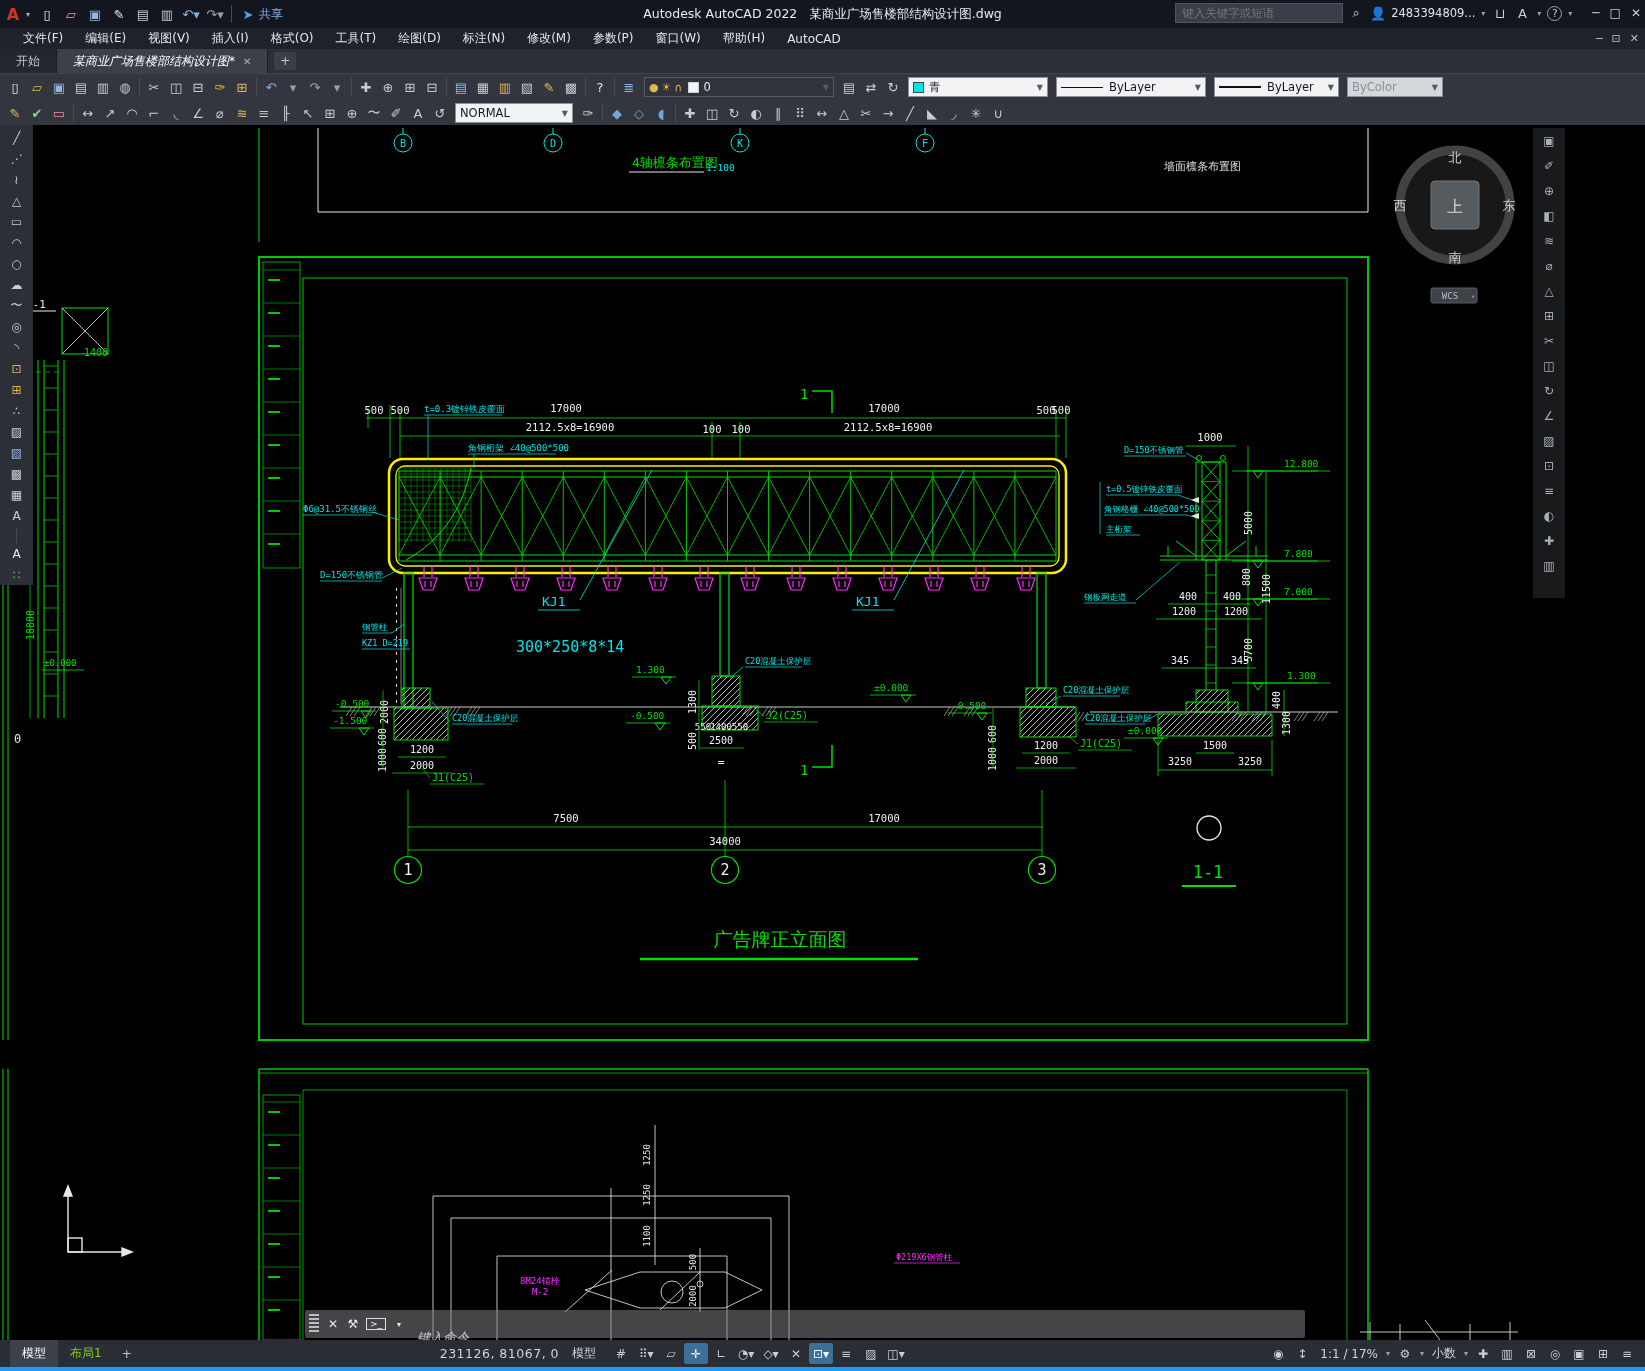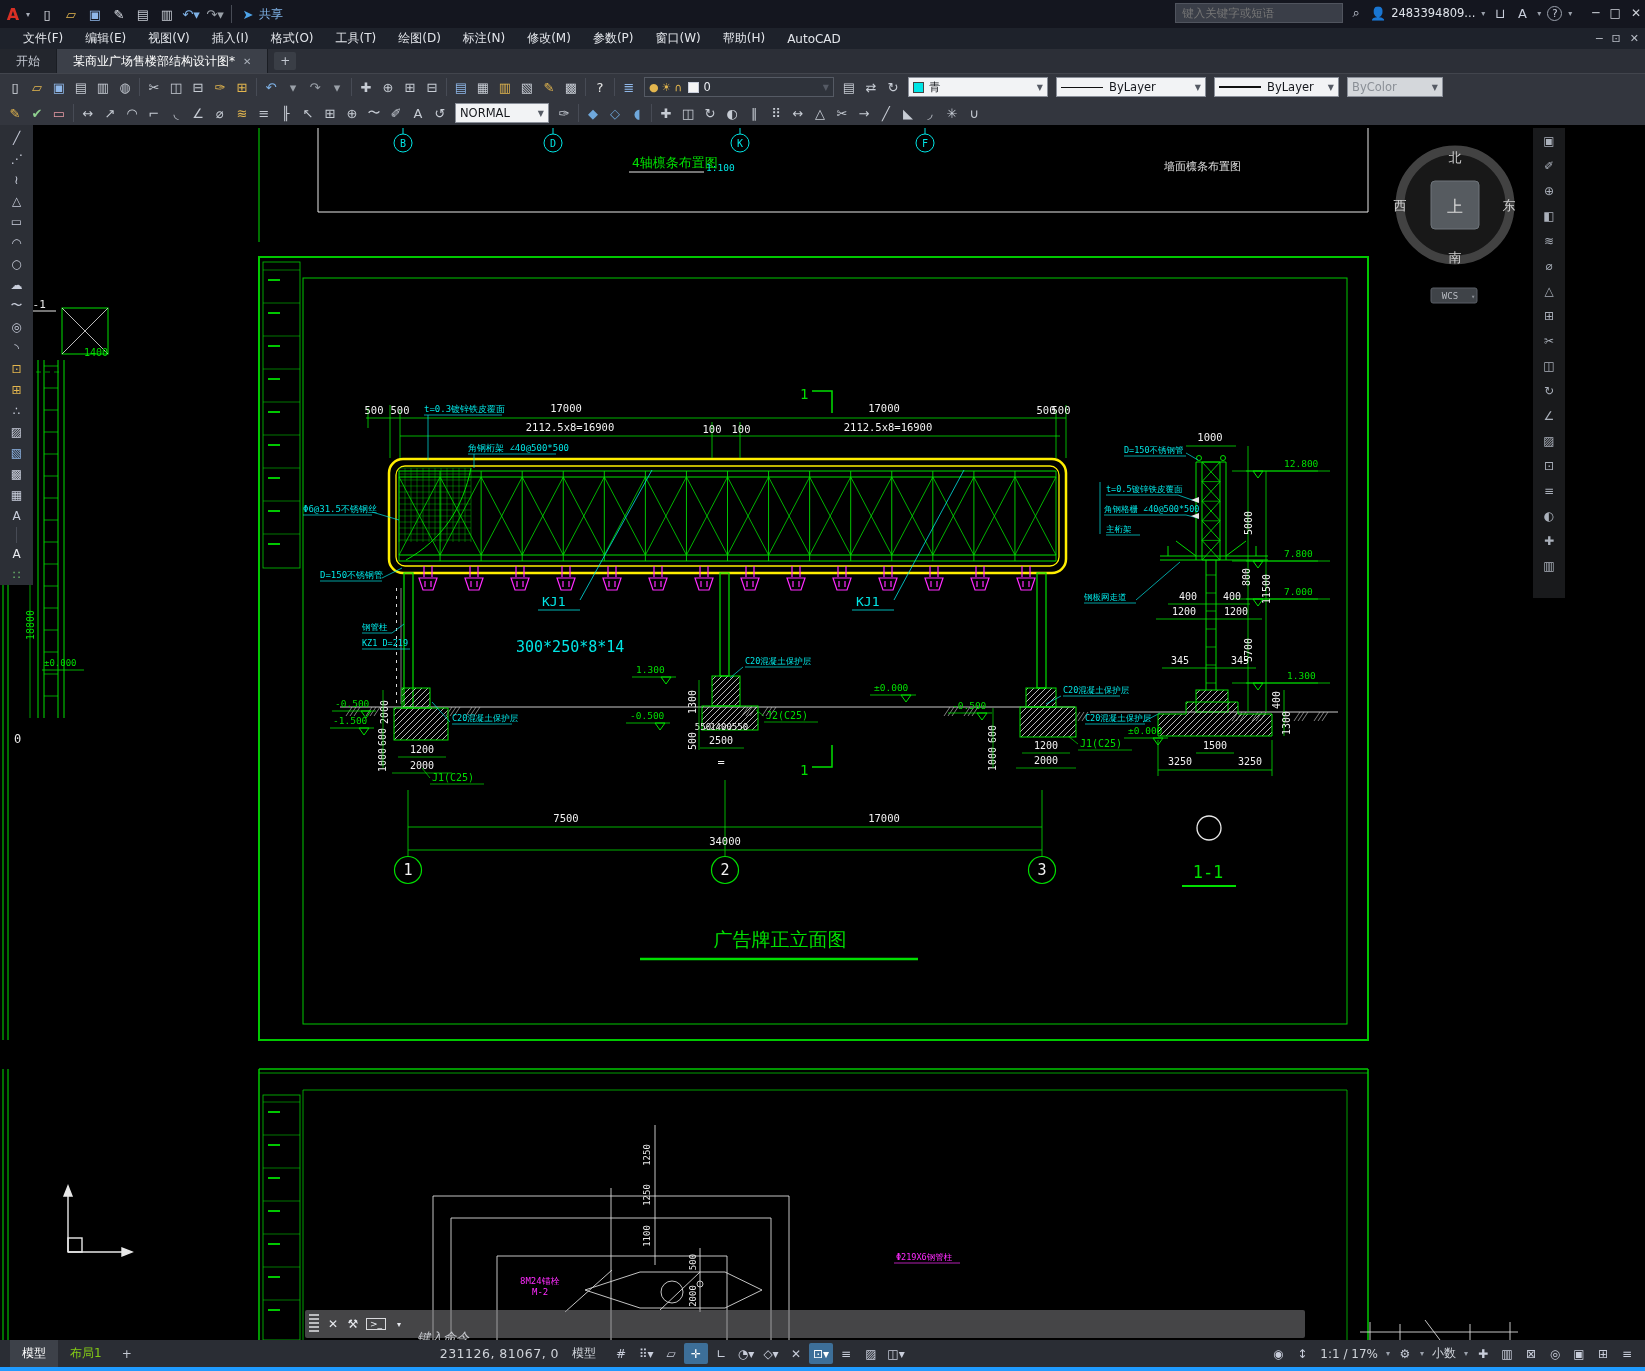--- a/index.html
+++ b/index.html
@@ -22,21 +22,21 @@
   .win-btns { display:flex; gap:10px; margin-left:14px; color:#cfd3da; font-size:12px; }
 
   
   .menubar { position:absolute; left:0; top:28px; width:1645px; height:21px; background:#1e222b; display:flex; align-items:center; padding-left:12px; }
   .menu-item { color:#e2e5ea; font-size:12px; padding:0 11px; height:100%; display:flex; align-items:center; }
   .doc-win-btns { position:absolute; right:6px; top:0; display:flex; gap:9px; color:#b9bec7; font-size:11px; align-items:center; height:100%; }
 
   
   .tabbar { position:absolute; left:0; top:49px; width:1645px; height:24px; background:#2c2f37; display:flex; align-items:flex-end; }
   .ftab { height:24px; display:flex; align-items:center; padding:0 16px; font-size:12px; color:#c3c8d1; background:#23262d; border-right:1px solid #1a1d23; }
-  .ftab.active { background:#3c4049; color:#ffffff; }
+  .ftab.active { background:#3c4049; color:#ffffff;font-style:italic; }
   .ftab .close { margin-left:8px; font-size:10px; color:#aab0ba; }
   .tab-add { width:22px; height:18px; margin:0 0 3px 6px; background:#3a3e46; color:#c3c8d1; text-align:center; font-size:12px; line-height:18px; border-radius:2px; }
 
   
   .ribbon { position:absolute; left:0; top:73px; width:1645px; height:52px; background:#33363e; border-top:1px solid #42454d; }
   .trow { display:flex; align-items:center; height:26px; padding-left:4px; }
   .combo { height:20px; background:#f2f3f5; border:1px solid #8a8f99; color:#15171c; font-size:11.5px; display:flex; align-items:center; padding:0 4px; margin:0 4px; position:relative; }
   .combo .arrow { margin-left:auto; font-size:8px; color:#555a64; padding-left:6px; }
   .combo.dark { background:#2f333b; border-color:#555a64; color:#e8eaef; }
   .combo.disabled { background:#d4d7db; color:#8a8f96; }
@@ -88,20 +88,23 @@
         <span class="icon-cell" style="color: rgb(143, 183, 232);">▣</span>
         <span class="icon-cell" style="color: rgb(223, 227, 234);">✎</span>
         <span class="icon-cell" style="color: rgb(199, 204, 212);">▤</span>
         <span class="icon-cell" style="color: rgb(199, 204, 212);">▥</span>
         <span class="icon-cell" style="color: rgb(127, 178, 230);">↶▾</span>
         <span class="icon-cell" style="color: rgb(154, 160, 168);">↷▾</span>
         <span class="sep"></span>
         <span class="icon-cell" style="color: rgb(77, 163, 232);">➤</span>
       </span>
     <span class="share-label">共享</span>
+    <span class="tb-title">
+      <span>Autodesk AutoCAD 2022</span>&nbsp;&nbsp;&nbsp;<span>某商业广场售楼部结构设计图.dwg</span>
+    </span>
     <span class="tb-right">
       <input class="search-box" placeholder="键入关键字或短语" style="">
       <span class="icon-cell sm">⌕</span>
       <span class="icon-cell sm" style="color:#4da3e8">👤</span>
       <span class="tb-user">2483394809...</span>
       <span class="sb-arrow">▾</span>
       <span class="icon-cell sm">⊔</span>
       <span class="icon-cell sm">A</span>
       <span class="sb-arrow">▾</span>
       <span class="icon-cell sm" style="border:1px solid #9aa0ab;border-radius:50%;width:15px;height:15px;font-size:10px;">?</span>
@@ -233,21 +236,21 @@
           <span class="icon-cell" style="color: rgb(199, 204, 212);">≡</span>
           <span class="icon-cell" style="color: rgb(199, 204, 212);">╟</span>
           <span class="icon-cell" style="color: rgb(199, 204, 212);">↖</span>
           <span class="icon-cell" style="color: rgb(199, 204, 212);">⊞</span>
           <span class="icon-cell" style="color: rgb(199, 204, 212);">⊕</span>
           <span class="icon-cell" style="color: rgb(199, 204, 212);">〜</span>
           <span class="icon-cell" style="color: rgb(199, 204, 212);">✐</span>
           <span class="icon-cell" style="color: rgb(199, 204, 212);">A</span>
           <span class="icon-cell" style="color: rgb(199, 204, 212);">↺</span>
         </span>
-      <span class="combo" style="width:94px">
+      <span class="combo" style="width:118px">
         <span>NORMAL</span>
         <span class="arrow">▼</span>
       </span>
       <span style="display:flex;align-items:center">
           <span class="icon-cell" style="color: rgb(199, 204, 212);">✑</span>
           <span class="sep"></span>
           <span class="icon-cell" style="color: rgb(111, 168, 220);">◆</span>
           <span class="icon-cell" style="color: rgb(111, 168, 220);">◇</span>
           <span class="icon-cell" style="color: rgb(111, 168, 220);">◖</span>
           <span class="sep"></span>

